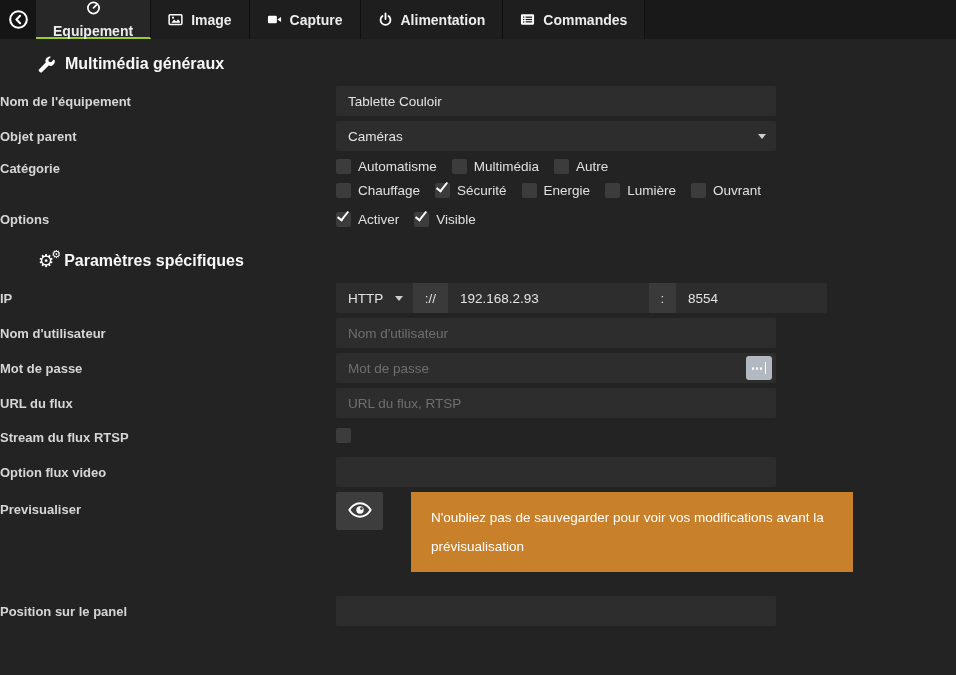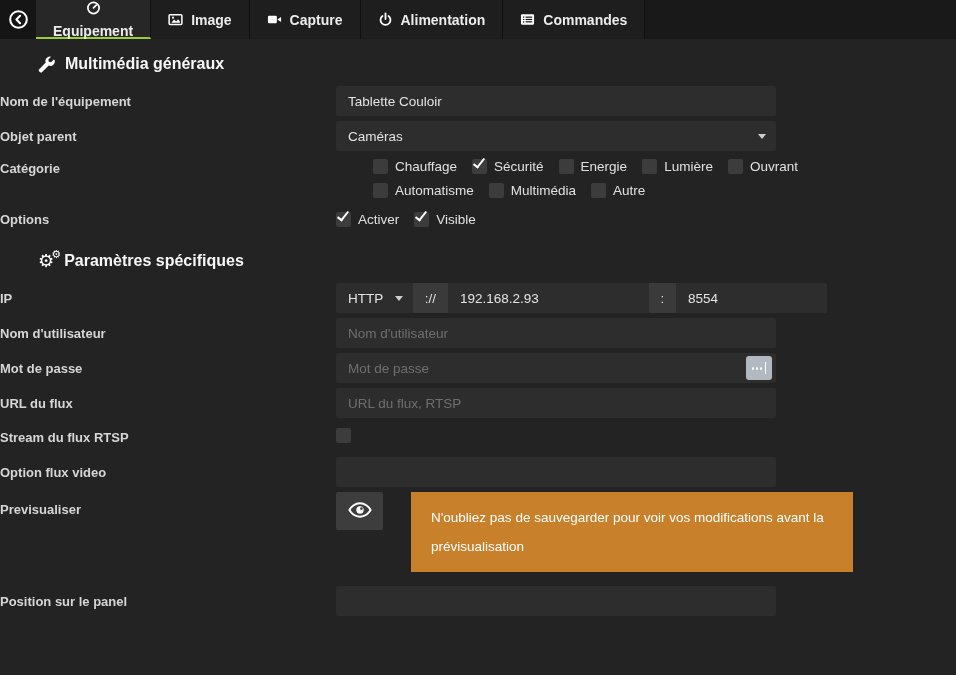--- a/index.html
+++ b/index.html
@@ -22,21 +22,21 @@
   .tab .icon, .back-btn .icon, .section-title .icon { display:inline-flex; align-items:center; }
   
   .section-title { display:flex; align-items:center; gap:10px;
     color:#f7f7f7; font-size:16px; font-weight:700; margin:16px 0 13px 38px; }
   .section-title.specific { margin-top:25px; }
   .cogs { font-family:"DejaVu Sans", sans-serif; font-size:18px; color:#fff;
     position:relative; line-height:1; }
   .cog-small { font-size:11px; position:absolute; right:-7px; top:-3px; }
   
   .row { display:flex; align-items:center; margin-bottom:5px; }
-  .row.top { align-items:flex-start;gap:37px; }
+  .row.top { align-items:flex-start; }
   .rlabel { width:306px; flex:0 0 306px; text-align:left;
     color:#d6d6d6; font-size:13px; font-weight:700; }
   .row.top .rlabel { padding-top:2px; }
   .rcontrol { margin-left:30px; width:440px; position:relative; }
   .rcontrol.wide { width:auto; }
   .tin { display:block; width:100%; height:30px; background:#2d2d2d; border:none;
     border-radius:2px; color:#e3e3e3; font-size:13.5px; padding:0 12px; outline:none;
     font-family:"Liberation Sans", sans-serif; }
   .tin::placeholder { color:#6f6f6f; opacity:1; }
   .select { height:30px; background:#2d2d2d; border-radius:2px; display:flex;
@@ -71,21 +71,21 @@
     align-items:center; justify-content:center; gap:2px; cursor:pointer; }
   .pwd-btn .dot { width:3px; height:3px; border-radius:50%; background:#fff; }
   .pwd-btn .bar { width:2px; height:12px; background:#fff; margin-left:1px; }
   
   .row.gap-sm { margin-top:10px; margin-bottom:10px; }
   .row.preview { align-items:flex-start; margin-top:3px; }
   .eye-btn { width:47px; height:38px; background:#3d3d3d; border:none; border-radius:2px;
     display:flex; align-items:center; justify-content:center; cursor:pointer; flex:0 0 auto; }
   .warning-box { margin-left:28px; width:442px; background:var(--warning,#c8802b);
     color:#fff; font-size:13.5px; line-height:29px; padding:11px 20px; }
-  .row.last { margin-top:14px; }
+  .row.last { margin-top:24px; }
 </style>
 </head>
 <body>
 
 <div class="app">
 
   <div class="tabbar">
     <div class="back-btn">
       <span class="icon">
         <svg width="21" height="21" viewBox="0 0 24 24">
@@ -181,53 +181,53 @@
         </div>
       </div>
     </div>
 
     <div class="row top" style="margin-top:8px;">
       <label class="rlabel">Catégorie</label>
       <div class="rcontrol wide">
         <div class="cb-line">
           <label class="cb">
             <span class="cb-box"></span>
+            <span class="cb-label">Automatisme</span>
+          </label>
+          <label class="cb">
+            <span class="cb-box"></span>
+            <span class="cb-label">Multimédia</span>
+          </label>
+          <label class="cb">
+            <span class="cb-box"></span>
+            <span class="cb-label">Autre</span>
+          </label>
+        </div>
+        <div class="cb-line">
+          <label class="cb">
+            <span class="cb-box"></span>
             <span class="cb-label">Chauffage</span>
           </label>
           <label class="cb">
             <span class="cb-box checked">
                 <span class="tick"></span>
               </span>
             <span class="cb-label">Sécurité</span>
           </label>
           <label class="cb">
             <span class="cb-box"></span>
             <span class="cb-label">Energie</span>
           </label>
           <label class="cb">
             <span class="cb-box"></span>
             <span class="cb-label">Lumière</span>
           </label>
           <label class="cb">
             <span class="cb-box"></span>
             <span class="cb-label">Ouvrant</span>
-          </label>
-        </div>
-        <div class="cb-line">
-          <label class="cb">
-            <span class="cb-box"></span>
-            <span class="cb-label">Automatisme</span>
-          </label>
-          <label class="cb">
-            <span class="cb-box"></span>
-            <span class="cb-label">Multimédia</span>
-          </label>
-          <label class="cb">
-            <span class="cb-box"></span>
-            <span class="cb-label">Autre</span>
           </label>
         </div>
       </div>
     </div>
 
     <div class="row" style="margin-top:14px;">
       <label class="rlabel">Options</label>
       <div class="rcontrol wide">
         <div class="cb-line">
           <label class="cb">

